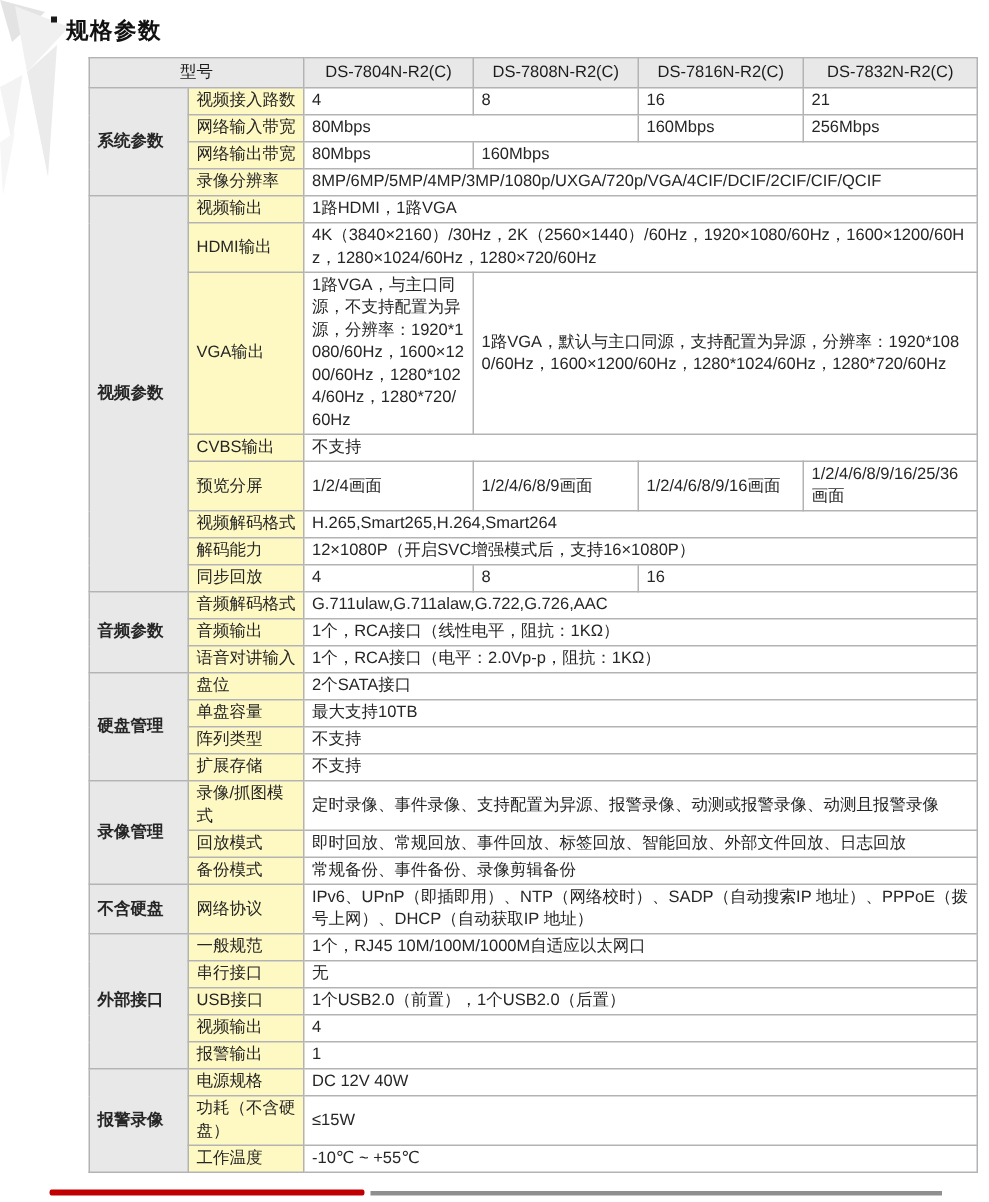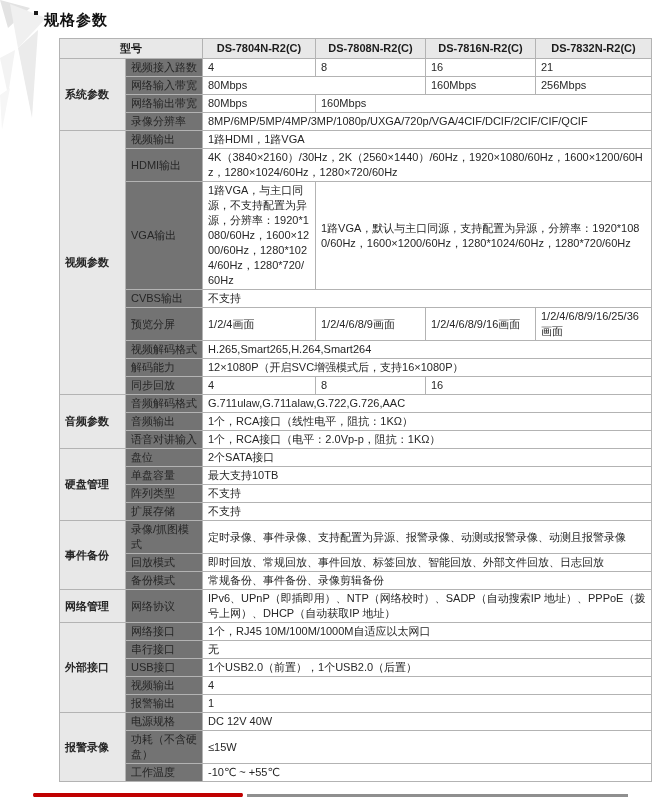--- a/index.html
+++ b/index.html
@@ -46,34 +46,34 @@
     font-size: 11px;
     line-height: 15px;
     color: #262626;
     padding: 1px 5px;
     vertical-align: middle;
     word-wrap: break-word;
     overflow-wrap: break-word;
   }
   table.spec thead th {
     background: #e8e8e8;
-    font-weight: bold;
+    font-weight: normal;
     text-align: center;
     height: 20px;
     color: #1c1c1c;
   }
   td.group {
     background: #e8e8e8;
     font-weight: bold;
     color: #1c1c1c;
     padding-left: 6px;
     margin-top: 12px;
   }
   td.sub {
-    background: #737373;
+    background: #fef9c3;
     font-weight: normal;
     padding-left: 6px;
   }
   td.val {
     background: #ffffff;
     word-break: break-all;
     height: 18px;
   }
   .bottom-bars { position: absolute; left: 0; top: 792px; width: 659px; height: 6px; }
   .bar-red {
@@ -216,42 +216,42 @@
       <tr>
         <td class="sub">阵列类型</td>
         <td class="val" colspan="4">不支持</td>
       </tr>
       <tr>
         <td class="sub">扩展存储</td>
         <td class="val" colspan="4">不支持</td>
       </tr>
 
       <tr>
-        <td class="group" rowspan="3">事件备份</td>
+        <td class="group" rowspan="3">录像管理</td>
         <td class="sub">录像/抓图模式</td>
         <td class="val" colspan="4">定时录像、事件录像、支持配置为异源、报警录像、动测或报警录像、动测且报警录像</td>
       </tr>
       <tr>
         <td class="sub">回放模式</td>
         <td class="val" colspan="4">即时回放、常规回放、事件回放、标签回放、智能回放、外部文件回放、日志回放</td>
       </tr>
       <tr>
         <td class="sub">备份模式</td>
         <td class="val" colspan="4">常规备份、事件备份、录像剪辑备份</td>
       </tr>
 
       <tr>
-        <td class="group">网络管理</td>
+        <td class="group">不含硬盘</td>
         <td class="sub">网络协议</td>
         <td class="val" colspan="4">IPv6、UPnP（即插即用）、NTP（网络校时）、SADP（自动搜索IP 地址）、PPPoE（拨号上网）、DHCP（自动获取IP 地址）</td>
       </tr>
 
       <tr>
         <td class="group" rowspan="5">外部接口</td>
-        <td class="sub">网络接口</td>
+        <td class="sub">一般规范</td>
         <td class="val" colspan="4">1个，RJ45 10M/100M/1000M自适应以太网口</td>
       </tr>
       <tr>
         <td class="sub">串行接口</td>
         <td class="val" colspan="4">无</td>
       </tr>
       <tr>
         <td class="sub">USB接口</td>
         <td class="val" colspan="4">1个USB2.0（前置），1个USB2.0（后置）</td>
       </tr>

